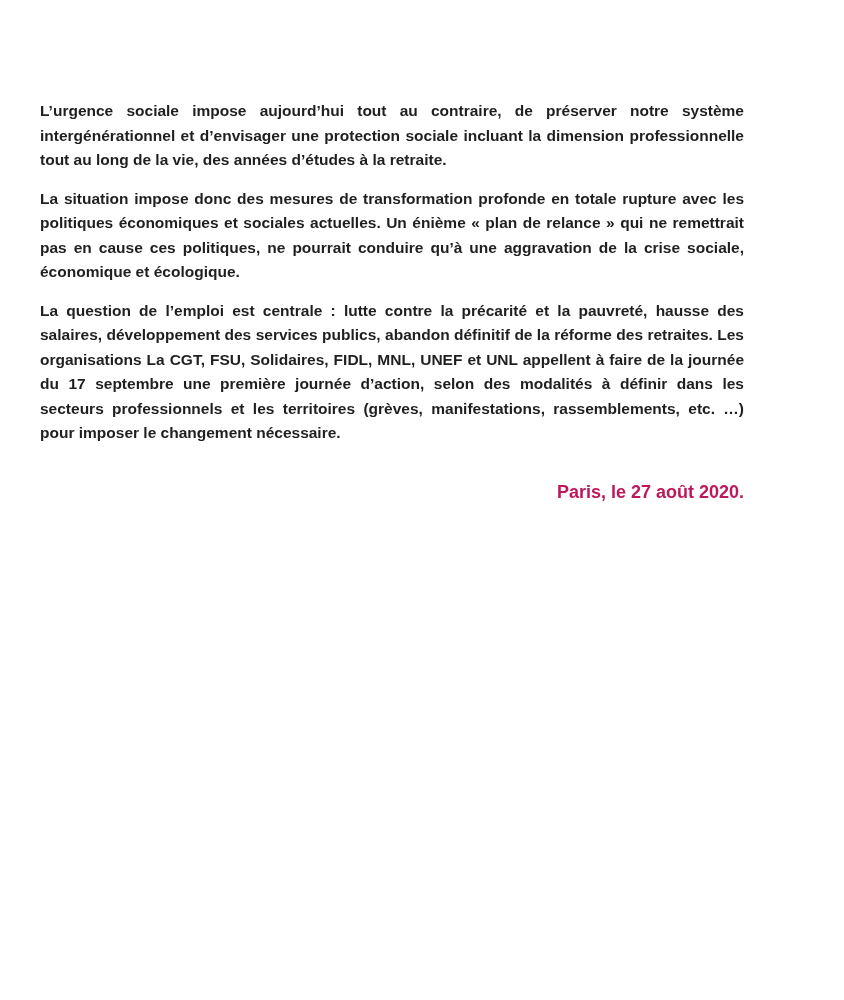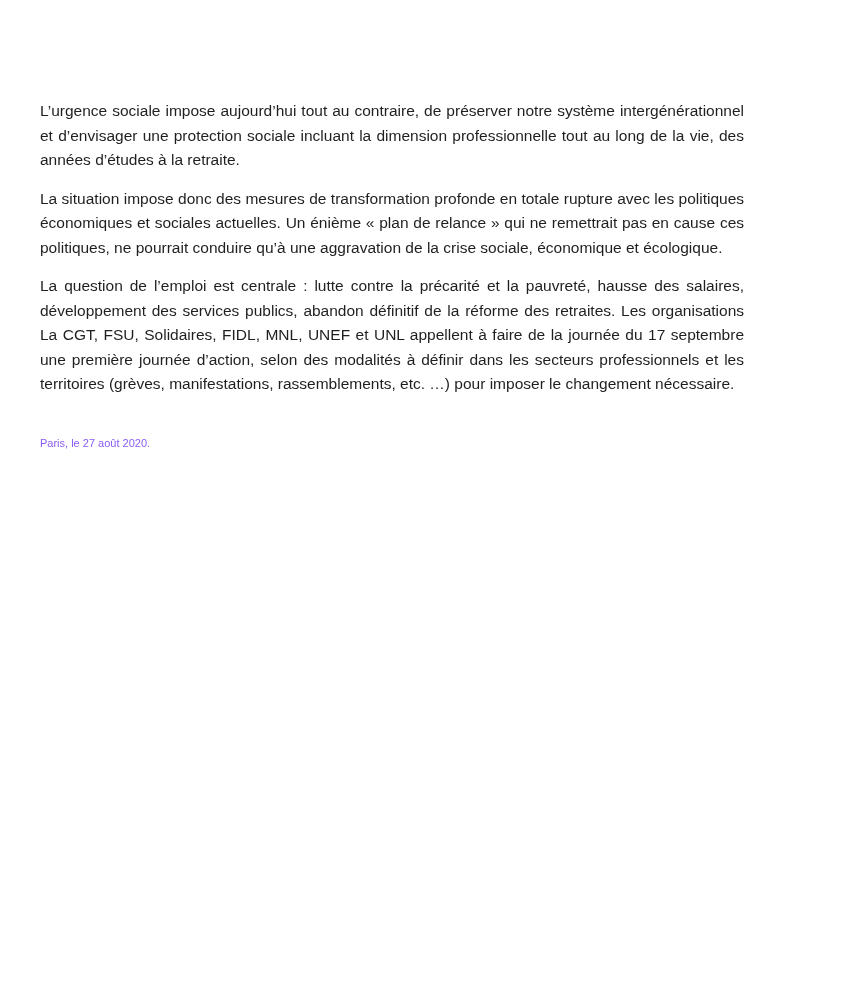--- a/index.html
+++ b/index.html
@@ -8,41 +8,42 @@
     background: #ffffff;
   }
   .page {
     position: relative;
     width: 844px;
     height: 1000px;
     background: #ffffff;
     overflow: hidden;
     font-family: "Liberation Sans", sans-serif;
     color: #1f1f1f;
+    font-weight: bold;
   }
   .content {
     position: absolute;
     top: 99px;
     left: 40px;
     width: 704px;
   }
   .para {
     margin: 0 0 14px 0;
     font-size: 15.5px;
     line-height: 24.5px;
     text-align: justify;
     text-justify: inter-word;
     color: #1f1f1f;
   }
   .dateline {
     margin: 34px 0 0 0;
-    font-size: 11px;
+    font-size: 18px;
     line-height: 24.5px;
-    text-align: left;
-    color: #8b5cf6;
+    text-align: right;
+    color: #be185d;
   }
 </style>
 </head>
 <body>
 
 <div class="page">
   <div class="content">
     <p class="para">L’urgence sociale impose aujourd’hui tout au contraire, de préserver notre système intergénérationnel et d’envisager une protection sociale incluant la dimension professionnelle tout au long de la vie, des années d’études à la retraite.</p>
     <p class="para">La situation impose donc des mesures de transformation profonde en totale rupture avec les politiques économiques et sociales actuelles. Un énième «&nbsp;plan de relance&nbsp;» qui ne remettrait pas en cause ces politiques, ne pourrait conduire qu’à une aggravation de la crise sociale, économique et écologique.</p>
     <p class="para">La question de l’emploi est centrale&nbsp;: lutte contre la précarité et la pauvreté, hausse des salaires, développement des services publics, abandon définitif de la réforme des retraites. Les organisations La CGT, FSU, Solidaires, FIDL, MNL, UNEF et UNL appellent à faire de la journée du 17 septembre une première journée d’action, selon des modalités à définir dans les secteurs professionnels et les territoires (grèves, manifestations, rassemblements, etc. …) pour imposer le changement nécessaire.</p>

